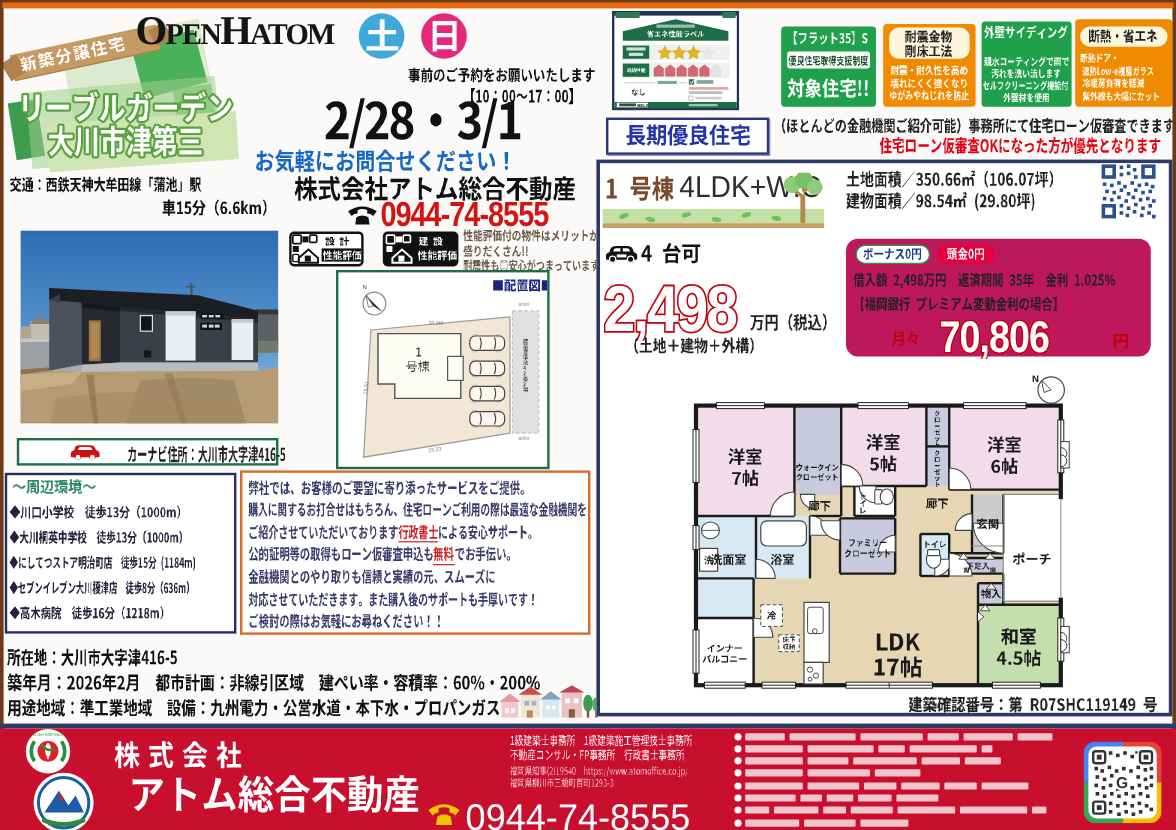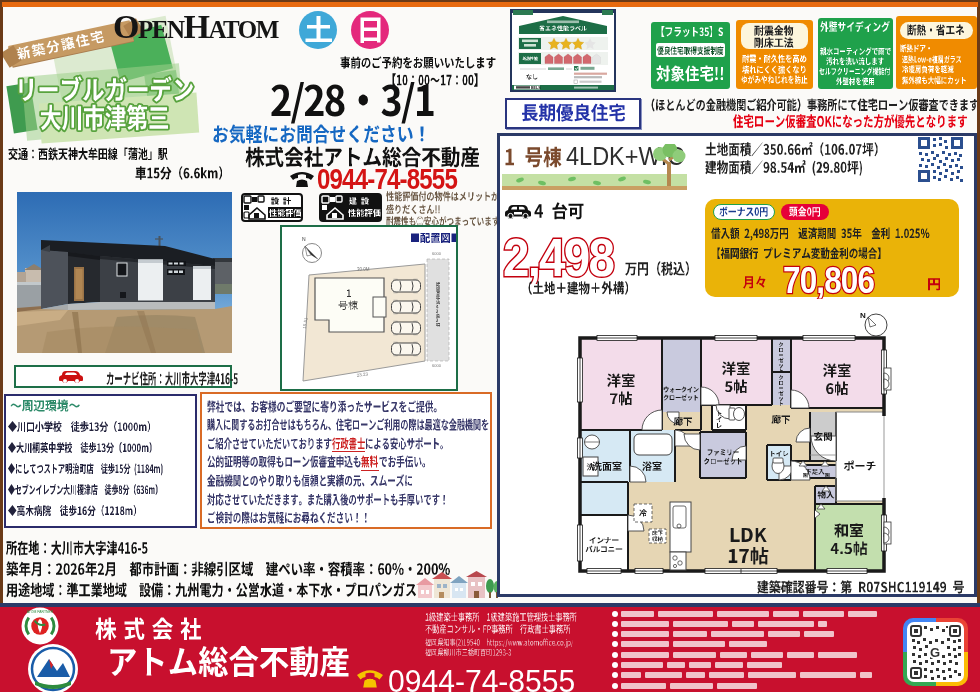--- a/index.html
+++ b/index.html
@@ -756,21 +756,21 @@
       <path fill="#222" d="M1-23h22v3h-22zM9-15h10v3h-10zM18-15h3v1v1l-1 6v4v2l-1 2l-1 1h-2h-2h-2v-1l-1-2h2h2h1l1-2v-4l1-7zM7-20h3v5l-1 5l-1 5l-2 4l-3 4l-1-2l-2-1l4-3l1-4l1-4l1-5v-4zM26-24h19v4h-16v23h-3zM43-24h3v22v3l-1 1l-2 1h-3v-1v-2l-1-1h2h1h1v-1zM27-12h18v3h-18zM34-22h3v11h-3zM64-11l1-6l1-5l3-4l2 1l-2 4l-2 4v6v5l2 4l2 4l-2 1l-3-4l-1-5l-1-5zM83-24l2-1l1 2l1 3l-2 1l-1-2l-1-3zM91-26l3 2l-1 2l-1 3l-3-1l1-2l1-2v-2zM85-10h2v4l-1 4l-2 2l-2 3l-1-2l-1-1l2-2l2-2v-3l1-3zM89-10h2v8l1 1h1v-1v-3l1 1l1 1h1l-1 3l-1 2h-1h-1h-1h-1l-1-1v-3zM85-16v4h6v-4zM83-20h11v11h-11zM76-23h3v26h-3zM73-17h9v3h-9zM77-16l1 1l-1 4l-1 3l-1 3l-1 3l-1-2l-1-2l2-2l1-2l1-3l1-3zM80-25l2 3l-3 1h-3l-2 1l-1-1v-2h2l3-1l2-1zM79-13l1 1l1 1l1 1v1l-1 3l-1-1l-1-2v-1l-1-1zM106-24h5v3h-5zM109-24h3l1 6l1 5l2 5q1 2 3 3l-1 1v1h-1q-2-1 -3-3q-2-2 -2-5l-2-5v-7h-1zM109-18l3 1l-2 8l-5 7v-1l-1-1l-1-1q3-2 4-5q2-4 2-8zM103-14v11h-3v-7h-3v-4zM103-4l2 2l3 1h2h4h3l2-1v1v2v1h-3h-3h-3h-2l-4-1l-3-2l-1 2l-2 1l-1-3l1-2l2-1zM97-23l2-2l2 2l1 1l1 2l-2 2l-1-1l-1-2l-2-2zM128-11l-1 5l-1 5l-3 4l-2-1l2-4l2-4v-5v-6l-2-4l-2-4l2-1l3 4l1 5l1 6z"></path>
     </g>
   </svg>
 
 <svg class="abs" style="left:521.0px;top:281.0px;overflow:visible;" width="118" height="20">
     <g transform="translate(0 12.32) scale(0.5)">
       <path fill="#222" d="M15-11l1-5l1-5l3-3l2 1l-2 3l-2 4v5v5l2 4l2 4l-2 1l-3-4l-1-4l-1-6zM26-15h17v3h-17zM24-2h21v3h-21zM33-24h3v24h-3zM60-24h3v20h-3zM53-13l12-6l1 3l-12 6zM56-21h2v18v1l1 1h1h1h2h1h1l1-1v-3l1 1l1 1v3l-1 1l-2 1h-1h-1h-2h-1h-3l-1-2v-3zM65-18h-1l1-1l2 1v4v3v2v1v2h-1l-1 1h-1l-1-2v-1h1l1-1v-2v-3v-4zM47-17h7v3h-7zM49-23h3v18h-3zM46-5l3-1l2-1l3-2l1 3l-4 3l-3 2zM89-9h-7v8h-3v-8h-7v-3h7v-9h3v9h7zM99-18h15v2h-15zM100-11h12v3h-12zM99-7h15v3h-15zM105-24h2v22h-2zM101-22h11v10h-12v-3h10v-4h-9zM93-22h4v3h-4zM96-22h1h2l-1 4l-1 4l-2 3h-2l1-3l1-3l1-3v-2zM95-14h3v3h-3zM97-14h1h2l-2 10q-1 5 -4 7v-1l-1-1l-1-1q3-1 4-5l1-9zM95-10l2 5l2 2l4 1l4 1h1h1h2h2h1v2l-1 1h-1h-6l-4-1l-4-1q-2-1 -3-3l-2-6zM127-24l2 1l-1 4l-1 4l-2 4l-1-1v-1h-1l2-3l1-4l1-4zM134-19h3v1v8l-1 6v3l-1 2l-1 1h-1h-1h-1v-1l-1-2h1h1h1v-2l1-3v-5v-8zM127-19h9v3h-10zM129-18l2 1l-1 5l-2 4l-2 4l-1-1l-2-1l2-2l2-3l1-4l1-3zM132-18l2 1l-1 6l-1 5l-2 4l-3 4l-1-1l-1-1l2-3l3-5l1-5l1-5zM115-9h3l3-1l3-1l1 3l-5 1l-4 2zM120-24h2v27h-2zM116-22h3l-1 4v3l-1 3l-1-1h-1l1-3v-3v-3zM117-18h7v3h-7zM157-9h-7v8h-2v-8h-7v-3h7v-9h2v9h7zM166-20h6v3h-6zM176-24h3v26h-3zM164-11l1-3l2 1l2 2l1 1l-1 3l-2-1l-2-2l-1-1zM166-24l3 1l-1 5l-2 5l-3 4v-1l-1-1h-1l2-4l2-4l1-5zM174-17l2 3l2 3l3 2l2 2v1l-1 1l-1 1l-2-2q-2-1 -3-3l-2-3l-2-4zM171-20h1l2 1l-2 10l-4 7q-2 3 -4 4l-1-1l-1-1l4-4l3-7q2-3 2-8zM193-18h12v2h-12zM192-15h14v3h-14zM192-4h14v2h-14zM195-8h8v2h-8zM193-22h12v3h-12zM195-24h3v10h-3zM198-13h2v10h-2zM200-24h3v10h-3zM193-11h10v2h-7v11h-3zM202-11h3v10v2l-1 1h-2h-1l-1-1v-1h1h1v-1zM185-18h7v3h-7zM188-24h2v26h-2zM187-16l2 1l-1 3v4l-1 3l-2 2v-1l-1-1l1-3l1-2l1-3v-3zM190-14v1l1 2l1 2l1 1l-2 2v-2l-1-1l-1-2v-1zM214-11v6l-2 4l-2 4l-2-1l2-4l1-4l1-5l-1-5l-1-4l-2-3l2-1l2 3l2 5v5z"></path>
     </g>
   </svg>
 
-<div class="abs" style="left:705px;top:199px;width:254px;height:98px;background:#eab308;border-radius:10px;">
+<div class="abs" style="left:705px;top:199px;width:254px;height:98px;background:#be185d;border-radius:10px;">
 
 <div style="position:absolute;left:8px;top:5px;width:62px;height:16px;background:#fff;border:1.5px solid #1fa14b;border-radius:9px;box-sizing:border-box;"></div>
     <svg class="abs" style="left:14.4px;top:7.0px;overflow:visible;" width="53" height="16">
       <g transform="translate(0 9.68) scale(0.5)">
         <path fill="#1a3c8f" d="M13-18l1 2l1 1l-2 1v-2l-1-1zM16-18v1l1 1l-1 1l-1-1l-1-2zM10-17v1v1v1v2v1v1v2v2v2v2v1v2h-2h-1h-1h-1v-3l1 1h1l1-1v-1v-2v-2v-1v-2v-1v-1v-2v-1v-1v-1zM2-14h1h1h2h2h2h2h1h1h1h1v3h-1h-1h-1h-1h-2h-2h-2h-2h-1h-1zM6-8l-1 2l-1 1l-1 2v1l-2-1l1-2l1-1v-2l1-1zM14-9v1l1 2l1 1l1 2l-2 1l-1-1l-1-2l-1-2v-1zM19-10h1h1h1h1h2h1h2h1h2h1h1h1v3h-1h-1h-1h-2h-1h-2h-1h-2h-1h-1h-2zM43-15v-1v-1h3v1v1v2v1v2l-1 3v3l-2 3l-2 2l-3-2l3-2l1-2l1-3v-2v-2v-1v-2zM37-13l1 1h1h1h1h2h2h2h2h1h1l1-1v3h-1h-1h-1h-2h-2h-2h-2h-1h-1h-1h-1zM67-15v1l-1 3l-1 2l-2 3l-2 2l-2 3l-3 2l-2-2l3-2l2-2l2-3l1-2l1-1l1-2h-1h-1h-1h-1h-1h-1h-1h-1v-3h1h1h1h1h1h1h2h1h1zM64-8l1 2l2 1l1 2l1 2l-2 2l-1-2l-2-3l-2-2zM76 0l-3-1l-1-3l-1-4l1-5l1-3l3-1l2 1l1 3l1 5l-1 4l-1 3l-2 1zM76-2l1-1v-2l1-3l-1-4v-2h-1h-1l-1 2v4v3q0 2 1 2l1 1zM82-17h14v2h-12v17h-2zM95-17h2v16v2h-1l-1 1h-2v-1l-1-1v-1h1h1h1zM83-9h13v2h-13zM88-16h3v8h-3z"></path>
       </g>
     </svg>
 
 <div style="position:absolute;left:76px;top:5px;width:48px;height:16px;background:#e60039;border-radius:9px;"></div>
     <svg class="abs" style="left:84.2px;top:7.0px;overflow:visible;" width="35" height="16">

